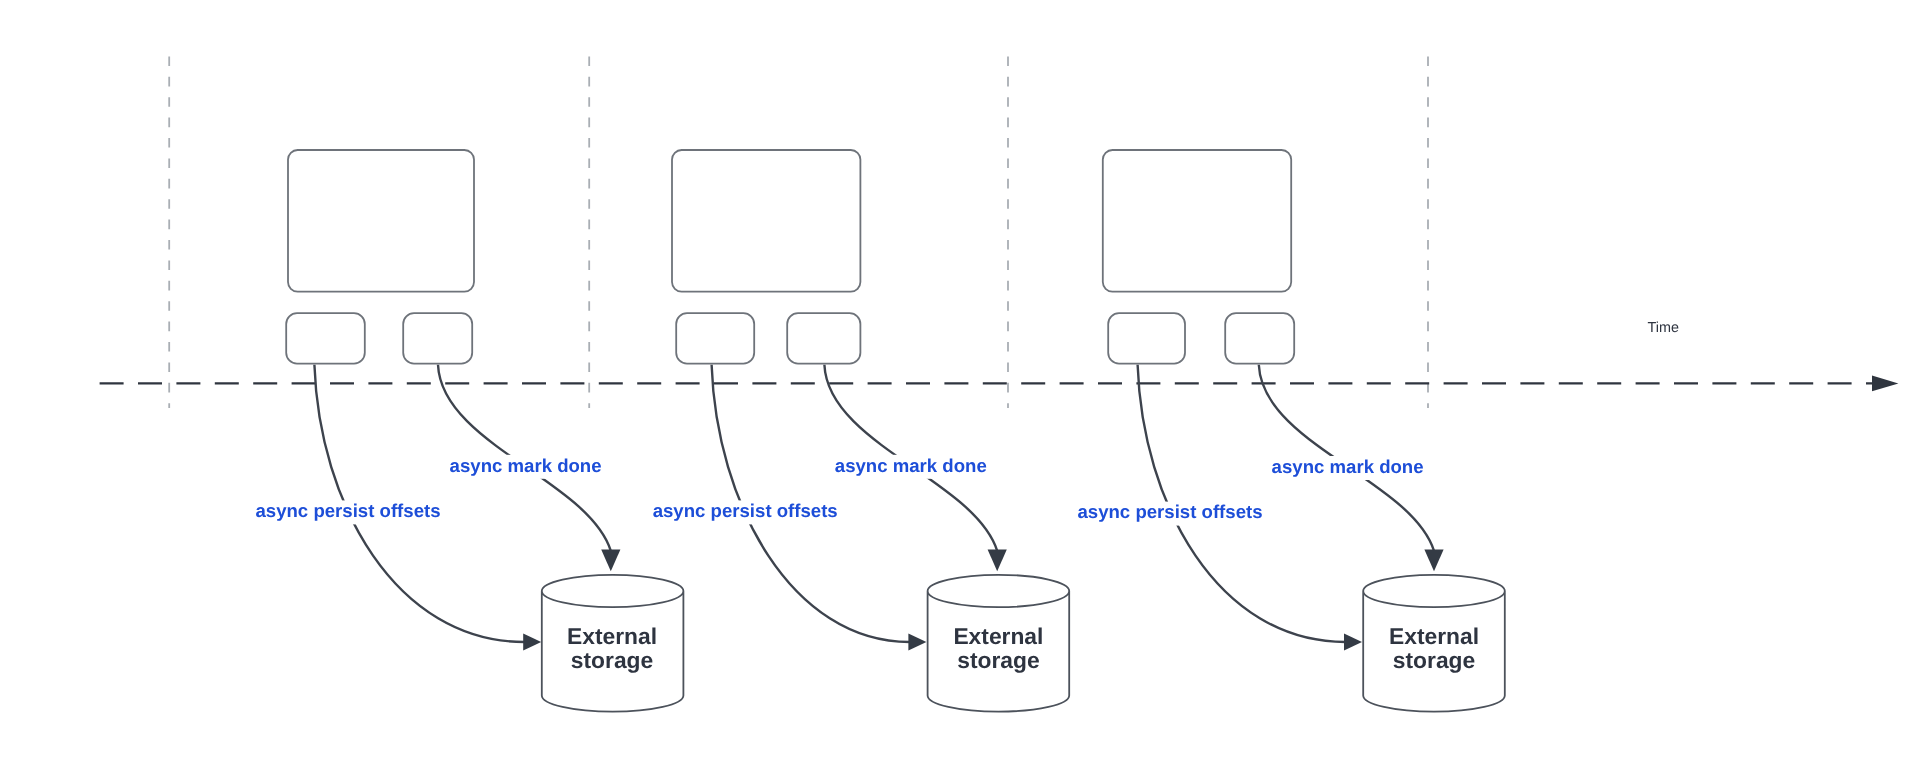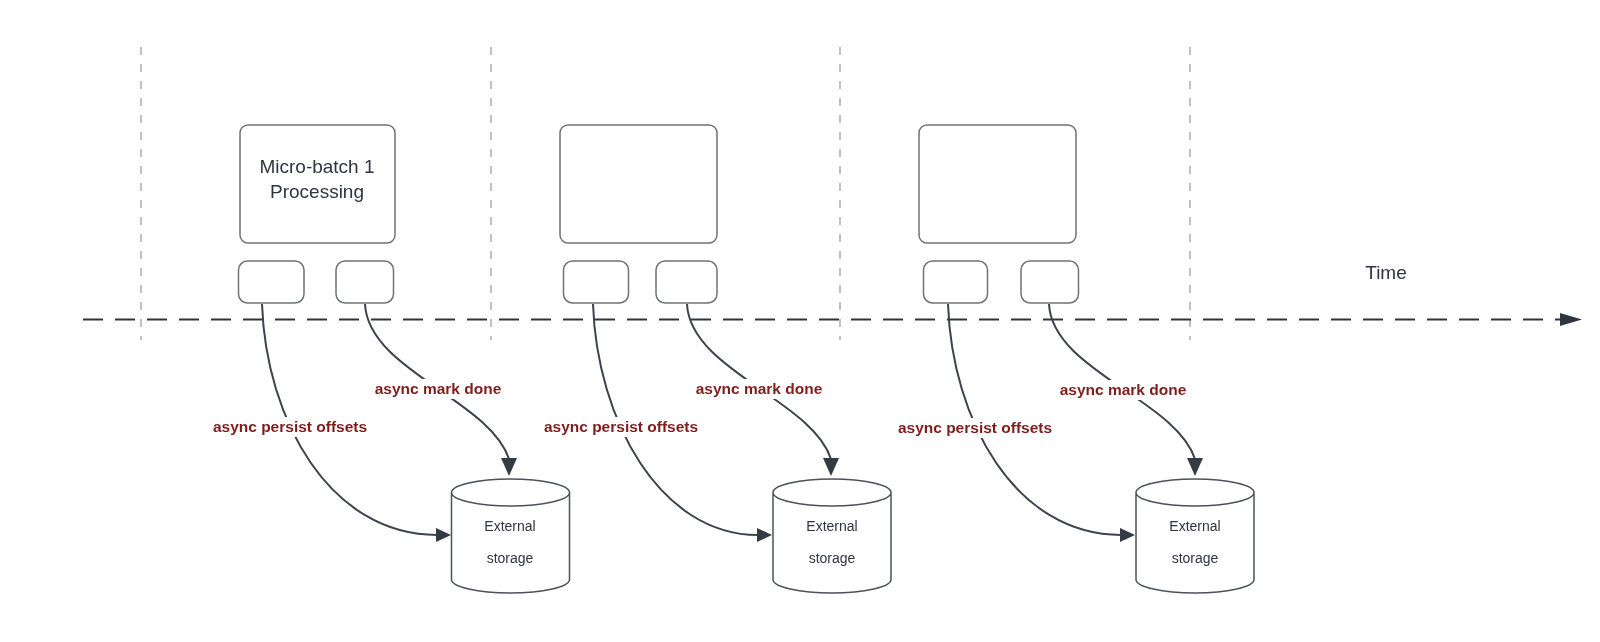--- a/index.html
+++ b/index.html
@@ -18,32 +18,33 @@
     color:#2e3440;
   }
   .proc-label{
     width:150px;
     font-size:19px;
     line-height:25px;
   }
   .curve-label{
     font-size:15.5px;
     font-weight:bold;
-    color:#7f1d1d;
+    color:#1d4ed8;
     background:#ffffff;
     padding:1px 4px;
     white-space:nowrap;
   }
   .storage-label{
     width:96px;
-    font-size:14px;
-    line-height:32px;
+    font-size:19px;
+    line-height:20px;
+    font-weight:bold;
   }
   .time-label{
-    font-size:19px;
+    font-size:12px;
   }
 </style>
 </head>
 <body>
 
 <div class="canvas">
 
   <svg class="diagram-svg" width="1600" height="642" viewBox="0 0 1600 642">
 
     <path d="M141,47 V340" stroke="#a9aeb4" stroke-width="1.5" stroke-dasharray="8 9" fill="none"></path>
@@ -77,21 +78,20 @@
     <path d="M1136,492.5 L1136,579.5 A59,13.5 0 0 0 1254,579.5 L1254,492.5 M1136,492.5 A59,13.5 0 0 1 1254,492.5 A59,13.5 0 0 1 1136,492.5" fill="#ffffff" stroke="#4c525b" stroke-width="1.5"></path>
 
     <polygon points="436,528 451,535 436,542" fill="#343b45"></polygon>
     <polygon points="501,458 517,458 509,476" fill="#343b45"></polygon>
     <polygon points="757,528 772,535 757,542" fill="#343b45"></polygon>
     <polygon points="823,458 839,458 831,476" fill="#343b45"></polygon>
     <polygon points="1120,528 1135,535 1120,542" fill="#343b45"></polygon>
     <polygon points="1187,458 1203,458 1195,476" fill="#343b45"></polygon>
   </svg>
 
-  <div class="overlay-label proc-label" style="left:317px;top:179px;">Micro-batch 1 Processing</div>
 
   <div class="overlay-label curve-label" style="left:290px;top:427px;">async persist offsets</div>
   <div class="overlay-label curve-label" style="left:438px;top:389px;">async mark done</div>
 
   <div class="overlay-label curve-label" style="left:621px;top:427px;">async persist offsets</div>
   <div class="overlay-label curve-label" style="left:759px;top:389px;">async mark done</div>
 
   <div class="overlay-label curve-label" style="left:975px;top:428px;">async persist offsets</div>
   <div class="overlay-label curve-label" style="left:1123px;top:390px;">async mark done</div>
 

